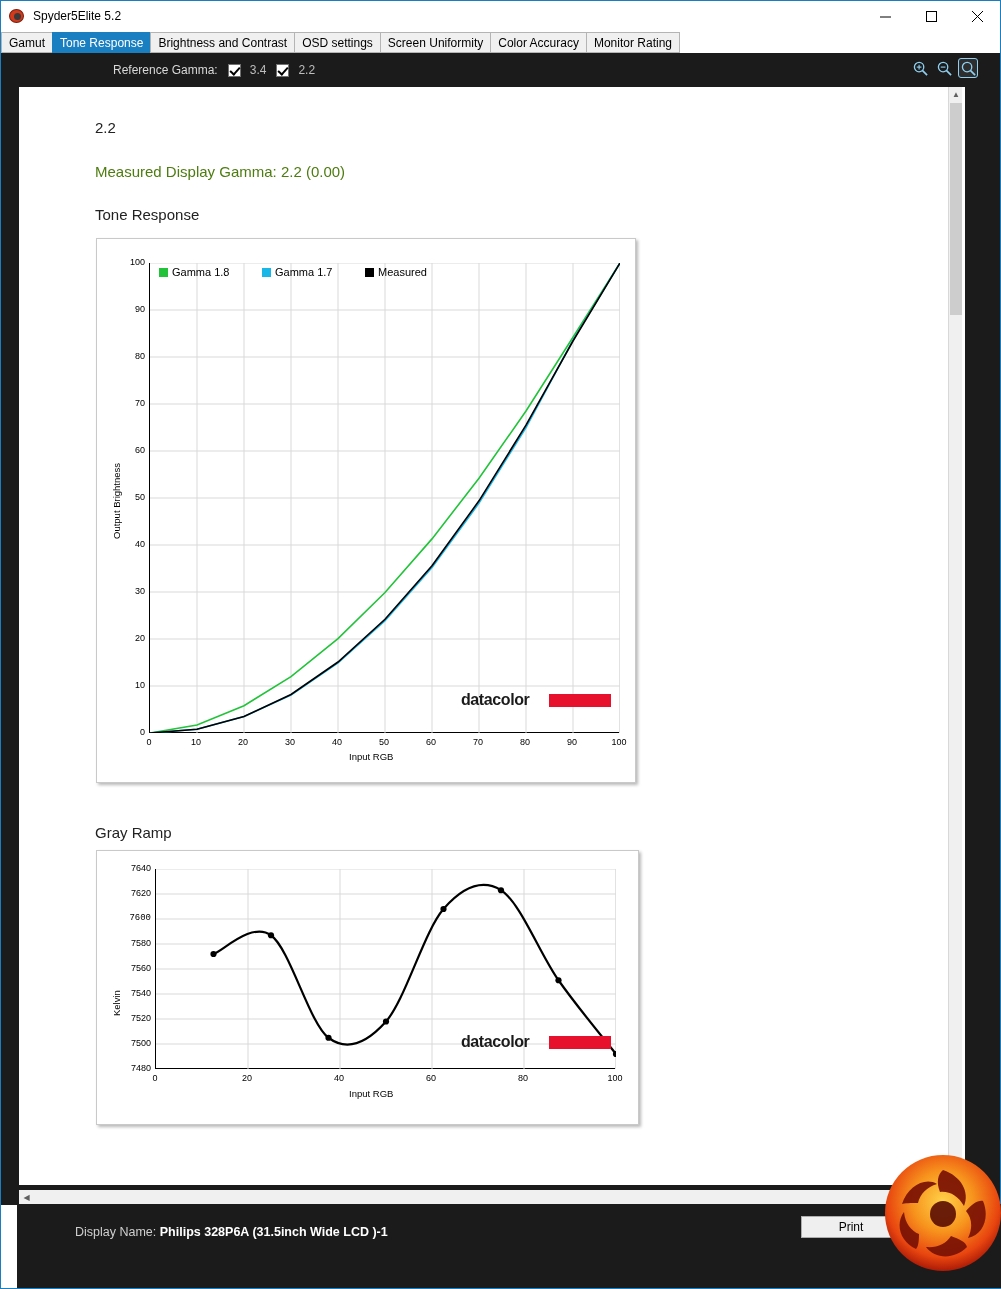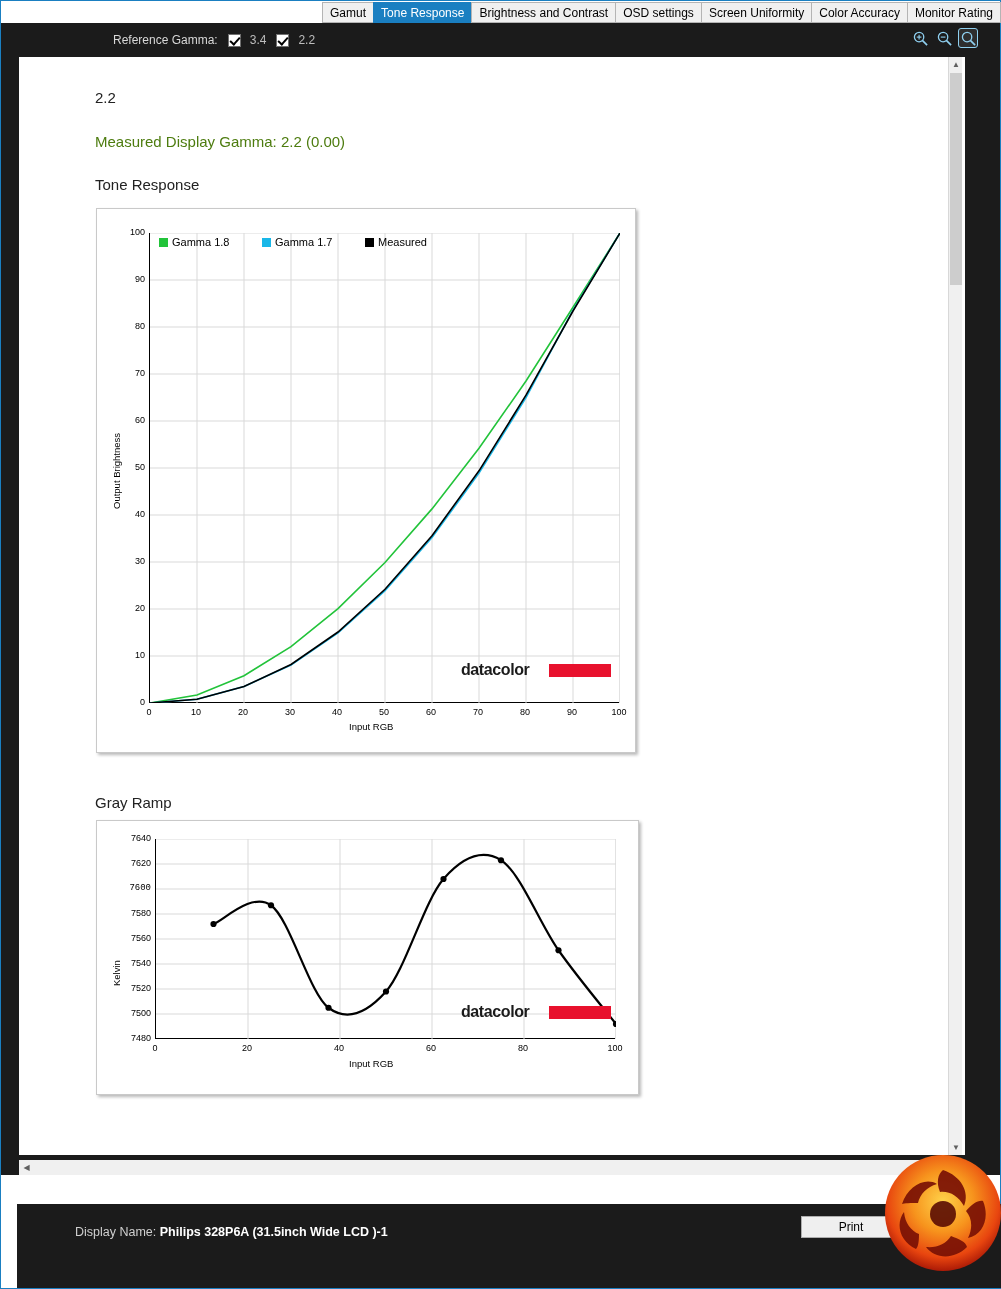--- a/index.html
+++ b/index.html
@@ -55,21 +55,21 @@
     width: 46px; height: 30px;
     display: flex; align-items: center; justify-content: center;
     font-size: 11px; color: #000;
   }
   .winbtn svg { display: block; }
   
   .tabbar {
     height: 22px;
     background: #ffffff;
     display: flex;
-    justify-content: flex-end;
+    justify-content: flex-start;
     align-items: flex-end;
   }
   .tab {
     height: 21px;
     padding: 0 7px;
     font-size: 12px;
     line-height: 20px;
     color: #000;
     background: #f0f0f0;
     border: 1px solid #b4b4b4;
@@ -259,20 +259,44 @@
     position: absolute;
     right: 8px; bottom: 10px;
     width: 130px; height: 130px;
   }
 </style>
 </head>
 <body>
 
 <div id="app">
 
+  <div class="titlebar">
+    <div class="app-icon">
+        <div class="disc"></div>
+      </div>
+    <div class="title">Spyder5Elite 5.2</div>
+    <div class="winbtns">
+      <div class="winbtn">
+        <svg width="11" height="11" viewBox="0 0 11 11">
+            <line x1="0" y1="6" x2="11" y2="6" stroke="#000" stroke-width="1"></line>
+          </svg>
+      </div>
+      <div class="winbtn">
+        <svg width="11" height="11" viewBox="0 0 11 11">
+            <rect x="0.5" y="0.5" width="10" height="10" fill="none" stroke="#000" stroke-width="1"></rect>
+          </svg>
+      </div>
+      <div class="winbtn">
+        <svg width="11" height="11" viewBox="0 0 11 11">
+            <line x1="0" y1="0" x2="11" y2="11" stroke="#000" stroke-width="1"></line>
+            <line x1="11" y1="0" x2="0" y2="11" stroke="#000" stroke-width="1"></line>
+          </svg>
+      </div>
+    </div>
+  </div>
 
   <div class="tabbar">
     <div class="tab">Gamut</div>
     <div class="tab active">Tone Response</div>
     <div class="tab">Brightness and Contrast</div>
     <div class="tab">OSD settings</div>
     <div class="tab">Screen Uniformity</div>
     <div class="tab">Color Accuracy</div>
     <div class="tab">Monitor Rating</div>
   </div>

